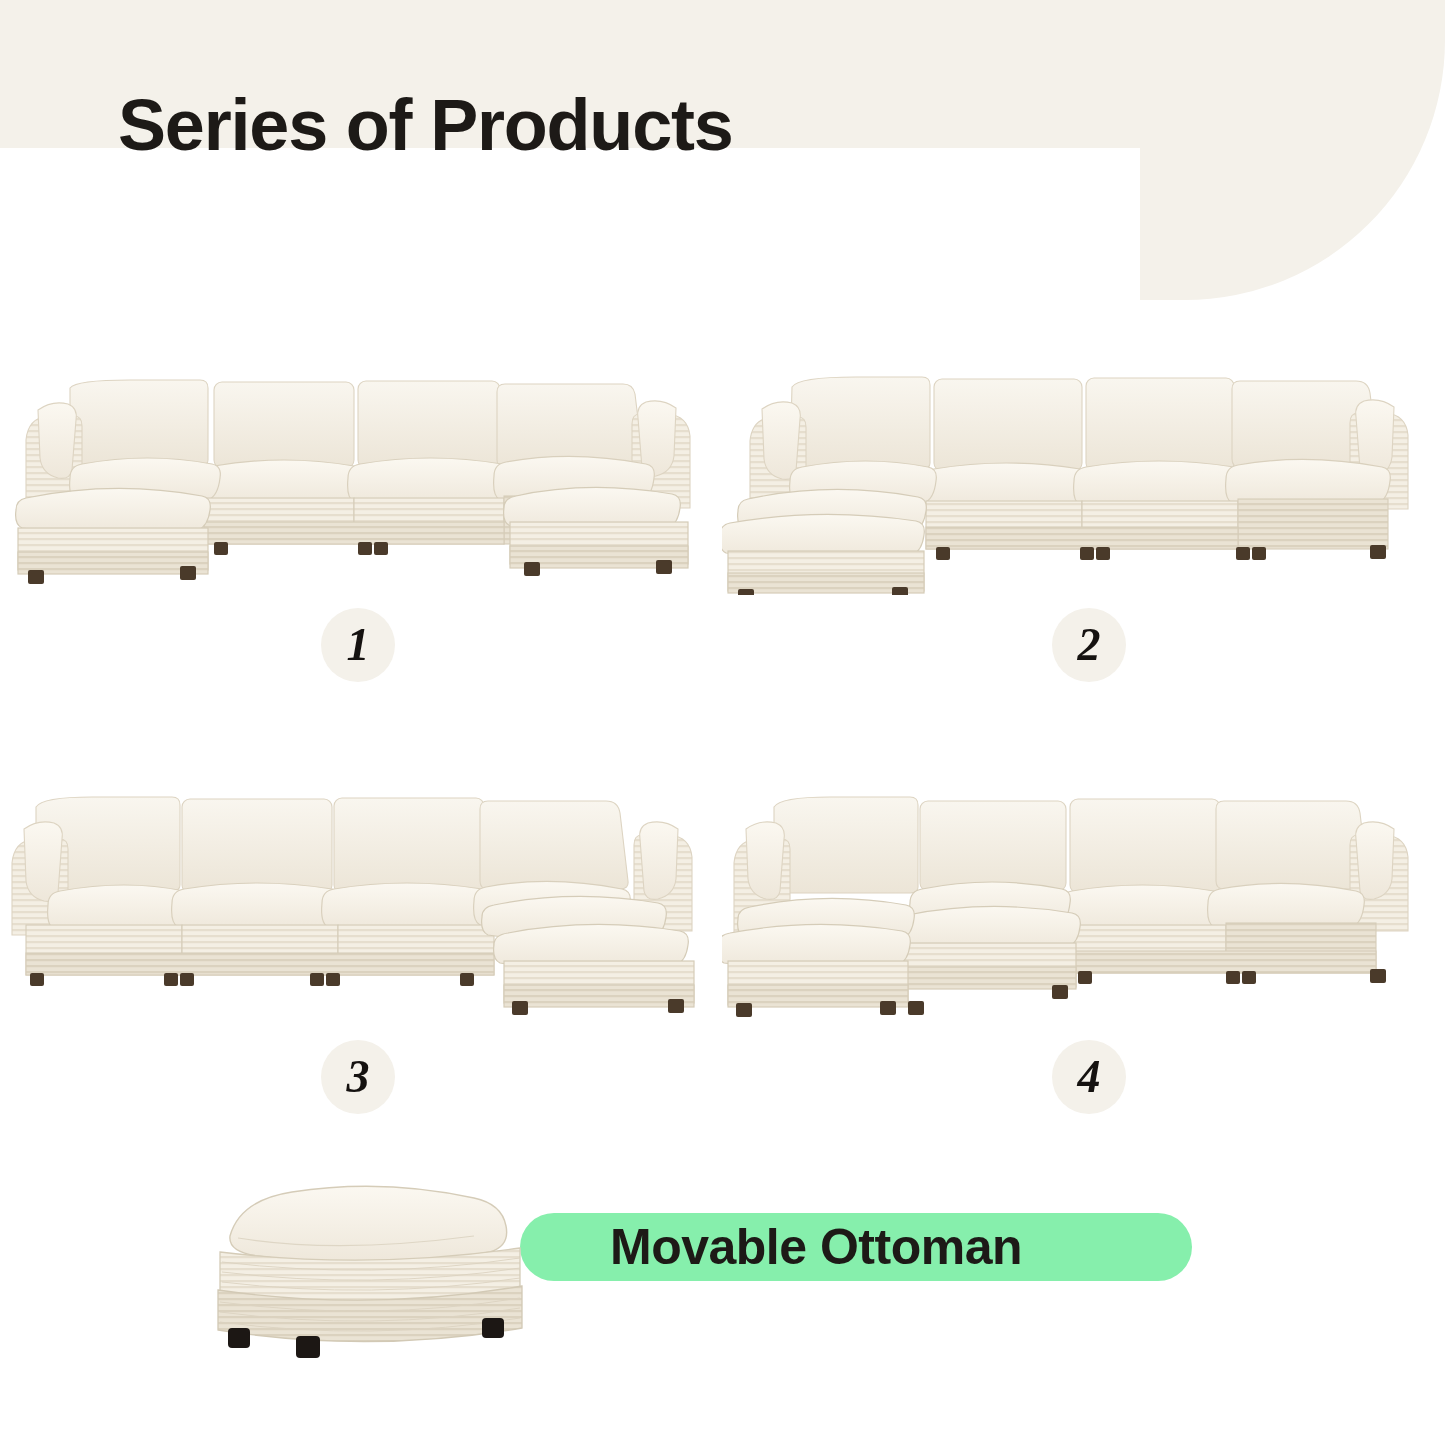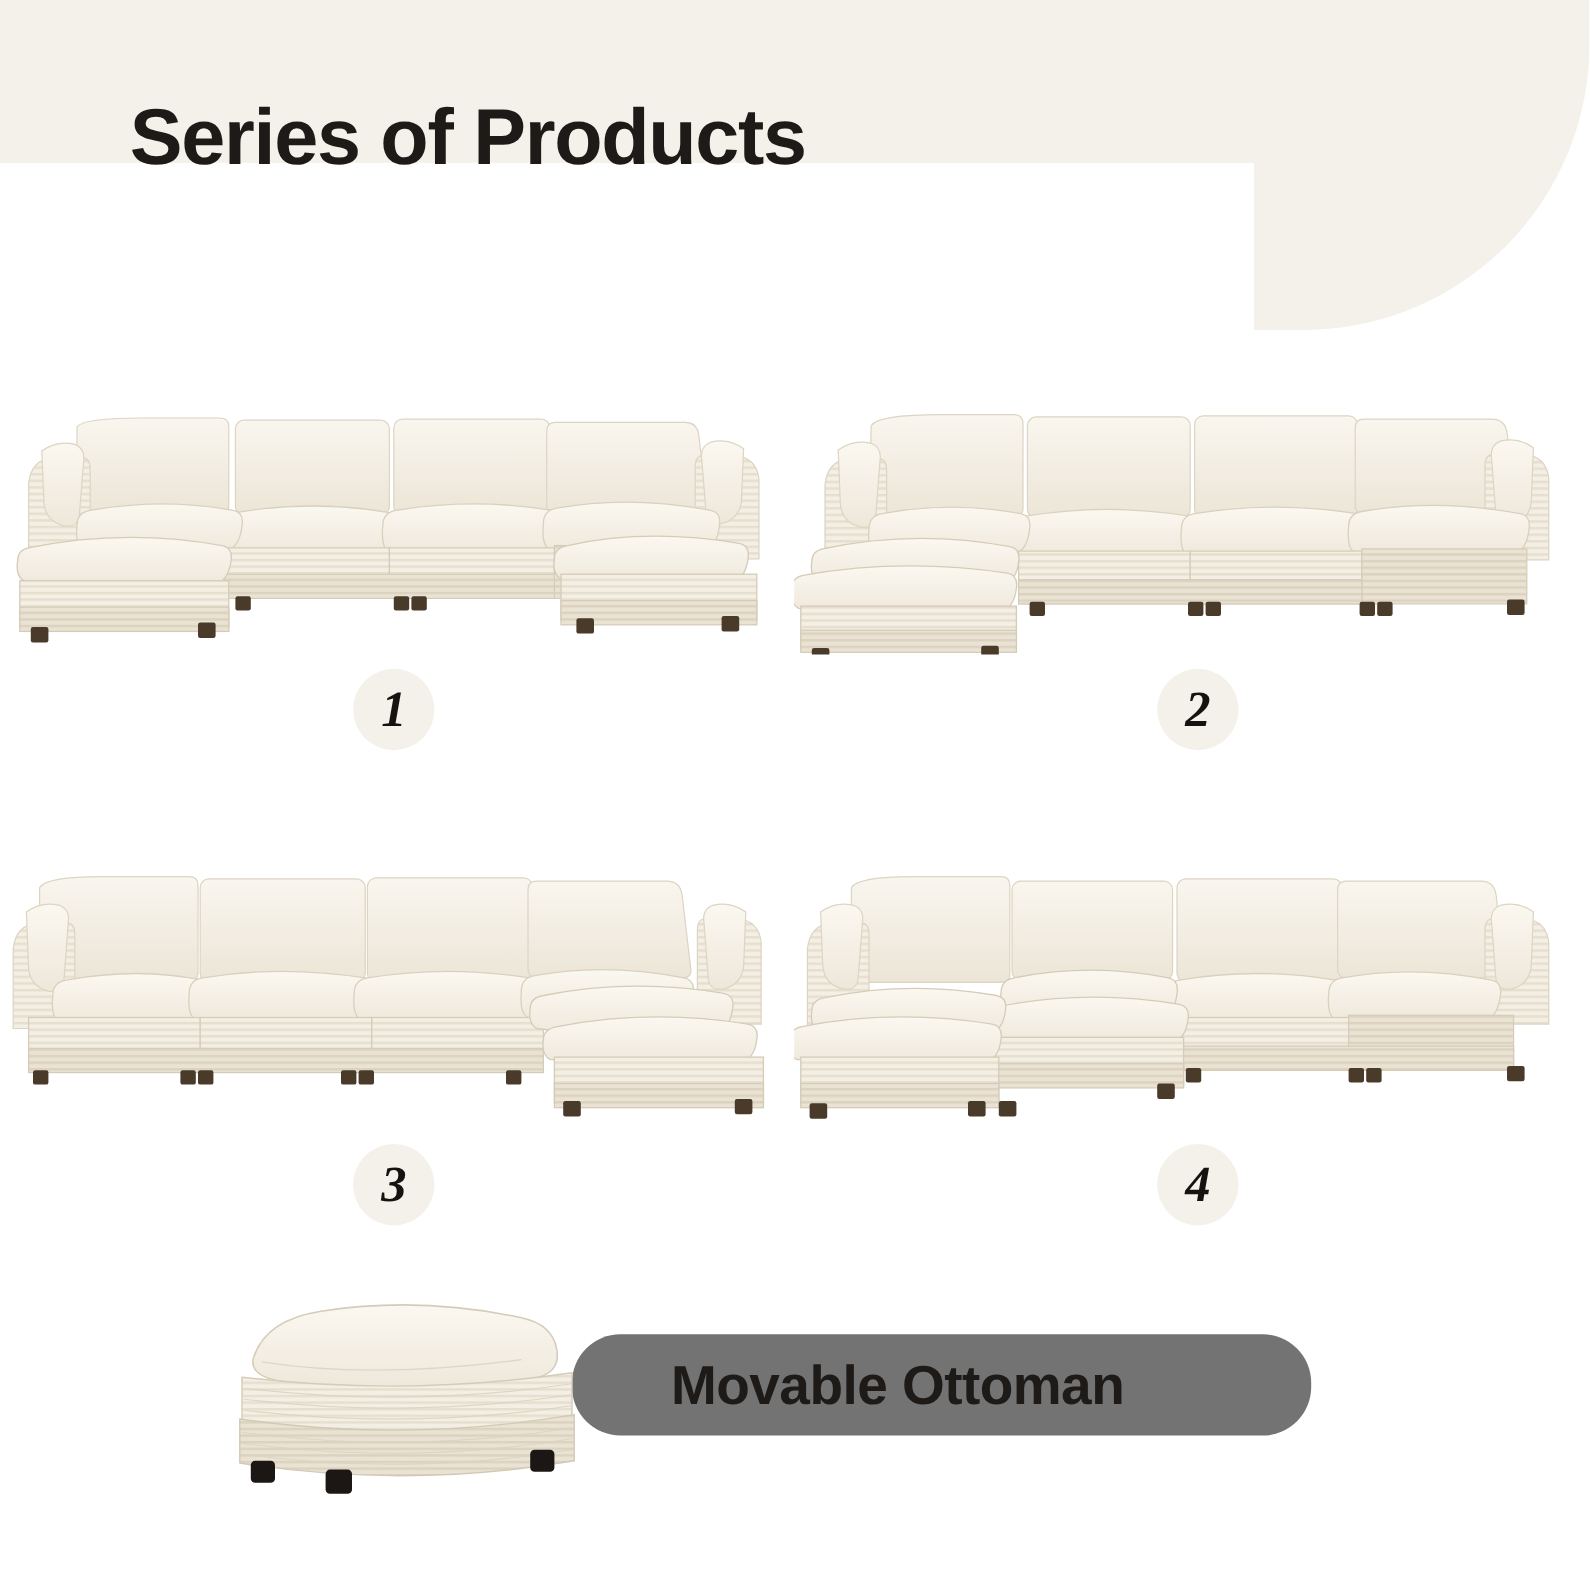--- a/index.html
+++ b/index.html
@@ -102,22 +102,22 @@
   .badge-2 { left: 1052px; top: 608px; }
   .badge-3 { left: 321px;  top: 1040px; }
   .badge-4 { left: 1052px; top: 1040px; }
 
   
   .ottoman-pill {
     position: absolute;
     left: 520px;
     top: 1213px;
     width: 672px;
-    height: 92px;
-    background: #737373;
+    height: 68px;
+    background: #86efac;
     border-radius: 44px;
     display: flex;
     align-items: center;
     z-index: 2;
   }
   .ottoman-pill-label {
     margin-left: 90px;
     font-size: 50px;
     font-weight: bold;
     letter-spacing: -0.5px;

